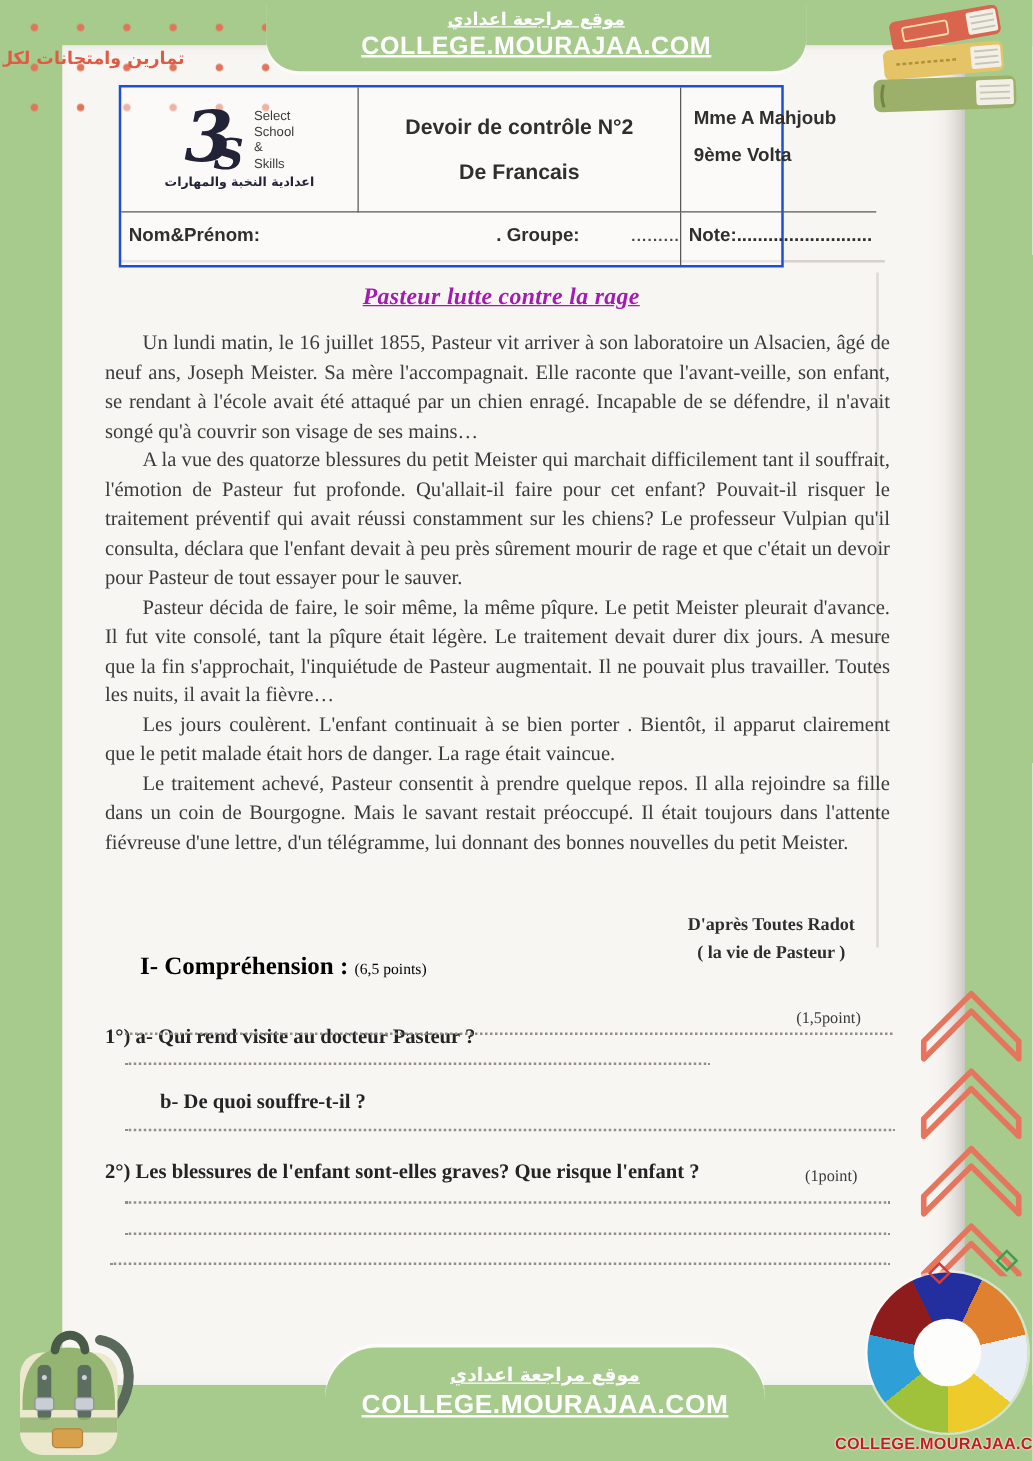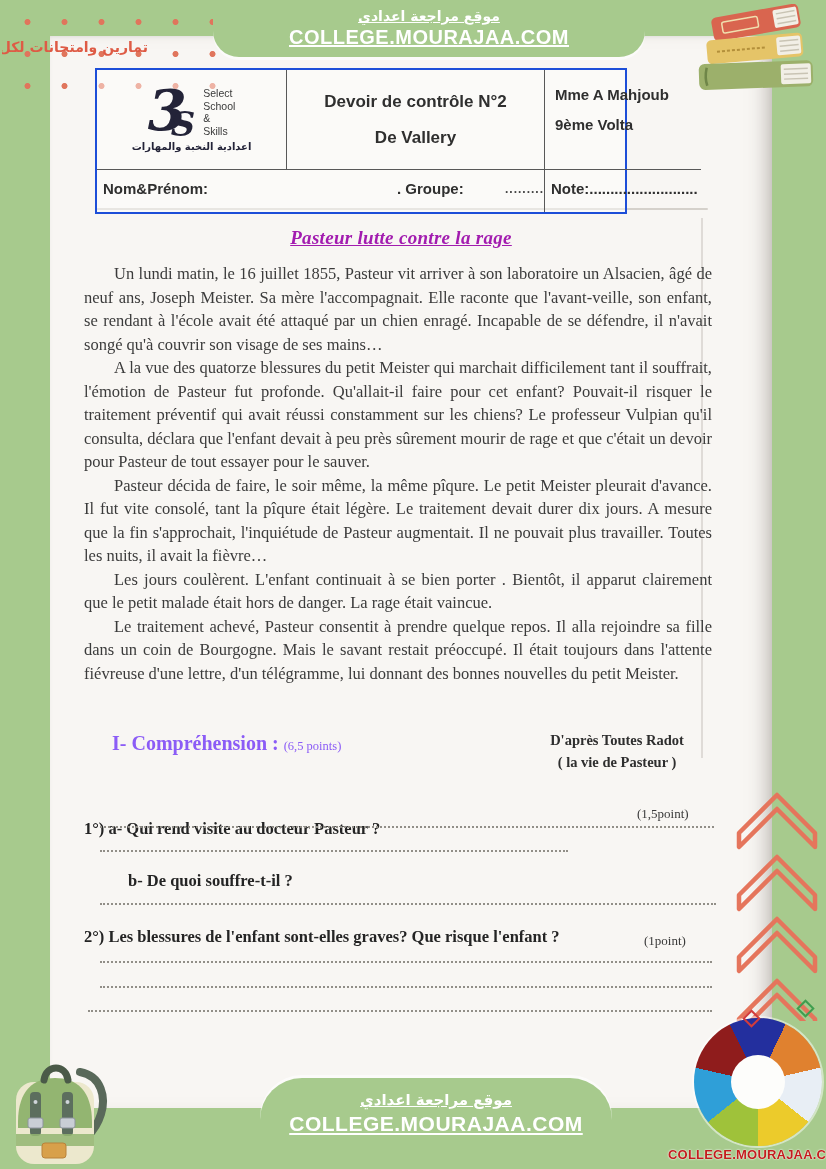--- a/index.html
+++ b/index.html
@@ -71,21 +71,21 @@
   
   .doc-title{left:95px;top:227px;width:612px;text-align:center;
     font:italic 700 19px "Liberation Serif",serif;color:#a21caf;
     text-decoration:underline;letter-spacing:.3px;}
   .bodytext{left:84px;top:262px;width:628px;font:16.5px/23.5px "Liberation Serif",serif;
     color:var(--ink);text-align:justify;}
   .bodytext p{margin:0;text-indent:30px;}
   .attribution{left:538px;top:729px;width:158px;text-align:center;
     font:700 14.5px/1.55 "Liberation Serif",serif;color:#2e2e2e;}
 
-  .section-head{left:112px;top:732px;font:700 20px "Liberation Serif",serif;color:#8b5cf6;}
+  .section-head{left:112px;top:762px;font:700 20px "Liberation Serif",serif;color:#000000;}
   .section-head .pts{font:400 12.5px "Liberation Serif",serif;margin-left:5px;}
   .q{font:700 16.5px "Liberation Serif",serif;color:#242424;}
   .q1a{left:84px;top:819px;}
   .q1b{left:128px;top:871px;}
   .q2{left:84px;top:927px;}
   .pts-note{font:400 13px "Liberation Serif",serif;color:#3a3a3a;}
   .pts1{left:637px;top:806px;}
   .pts2{left:644px;top:933px;}
 
   .dotline{border-bottom:2px dotted #918e87;height:2px;}
@@ -172,21 +172,21 @@
           <div>Select</div>
           <div>School</div>
           <div>&amp;</div>
           <div>Skills</div>
         </div>
       </div>
       <div class="logo-ar">اعدادية النخبة والمهارات</div>
     </div>
     <div class="ht-cell br bb cell-exam">
       <div>Devoir de contrôle  N°2</div>
-      <div>De Vallery</div>
+      <div>De Francais</div>
     </div>
     <div class="ht-cell bb cell-teacher">
       <div>Mme A Mahjoub</div>
       <div>9ème Volta</div>
     </div>
     <div class="ht-cell br cell-ident" style="grid-column:1 / span 2;text-align:center;">
       <span class="ident-name">Nom&amp;Prénom:</span>
       <span class="ident-groupe">. Groupe:</span>
       <span class="ident-dots">................</span>
     </div>

